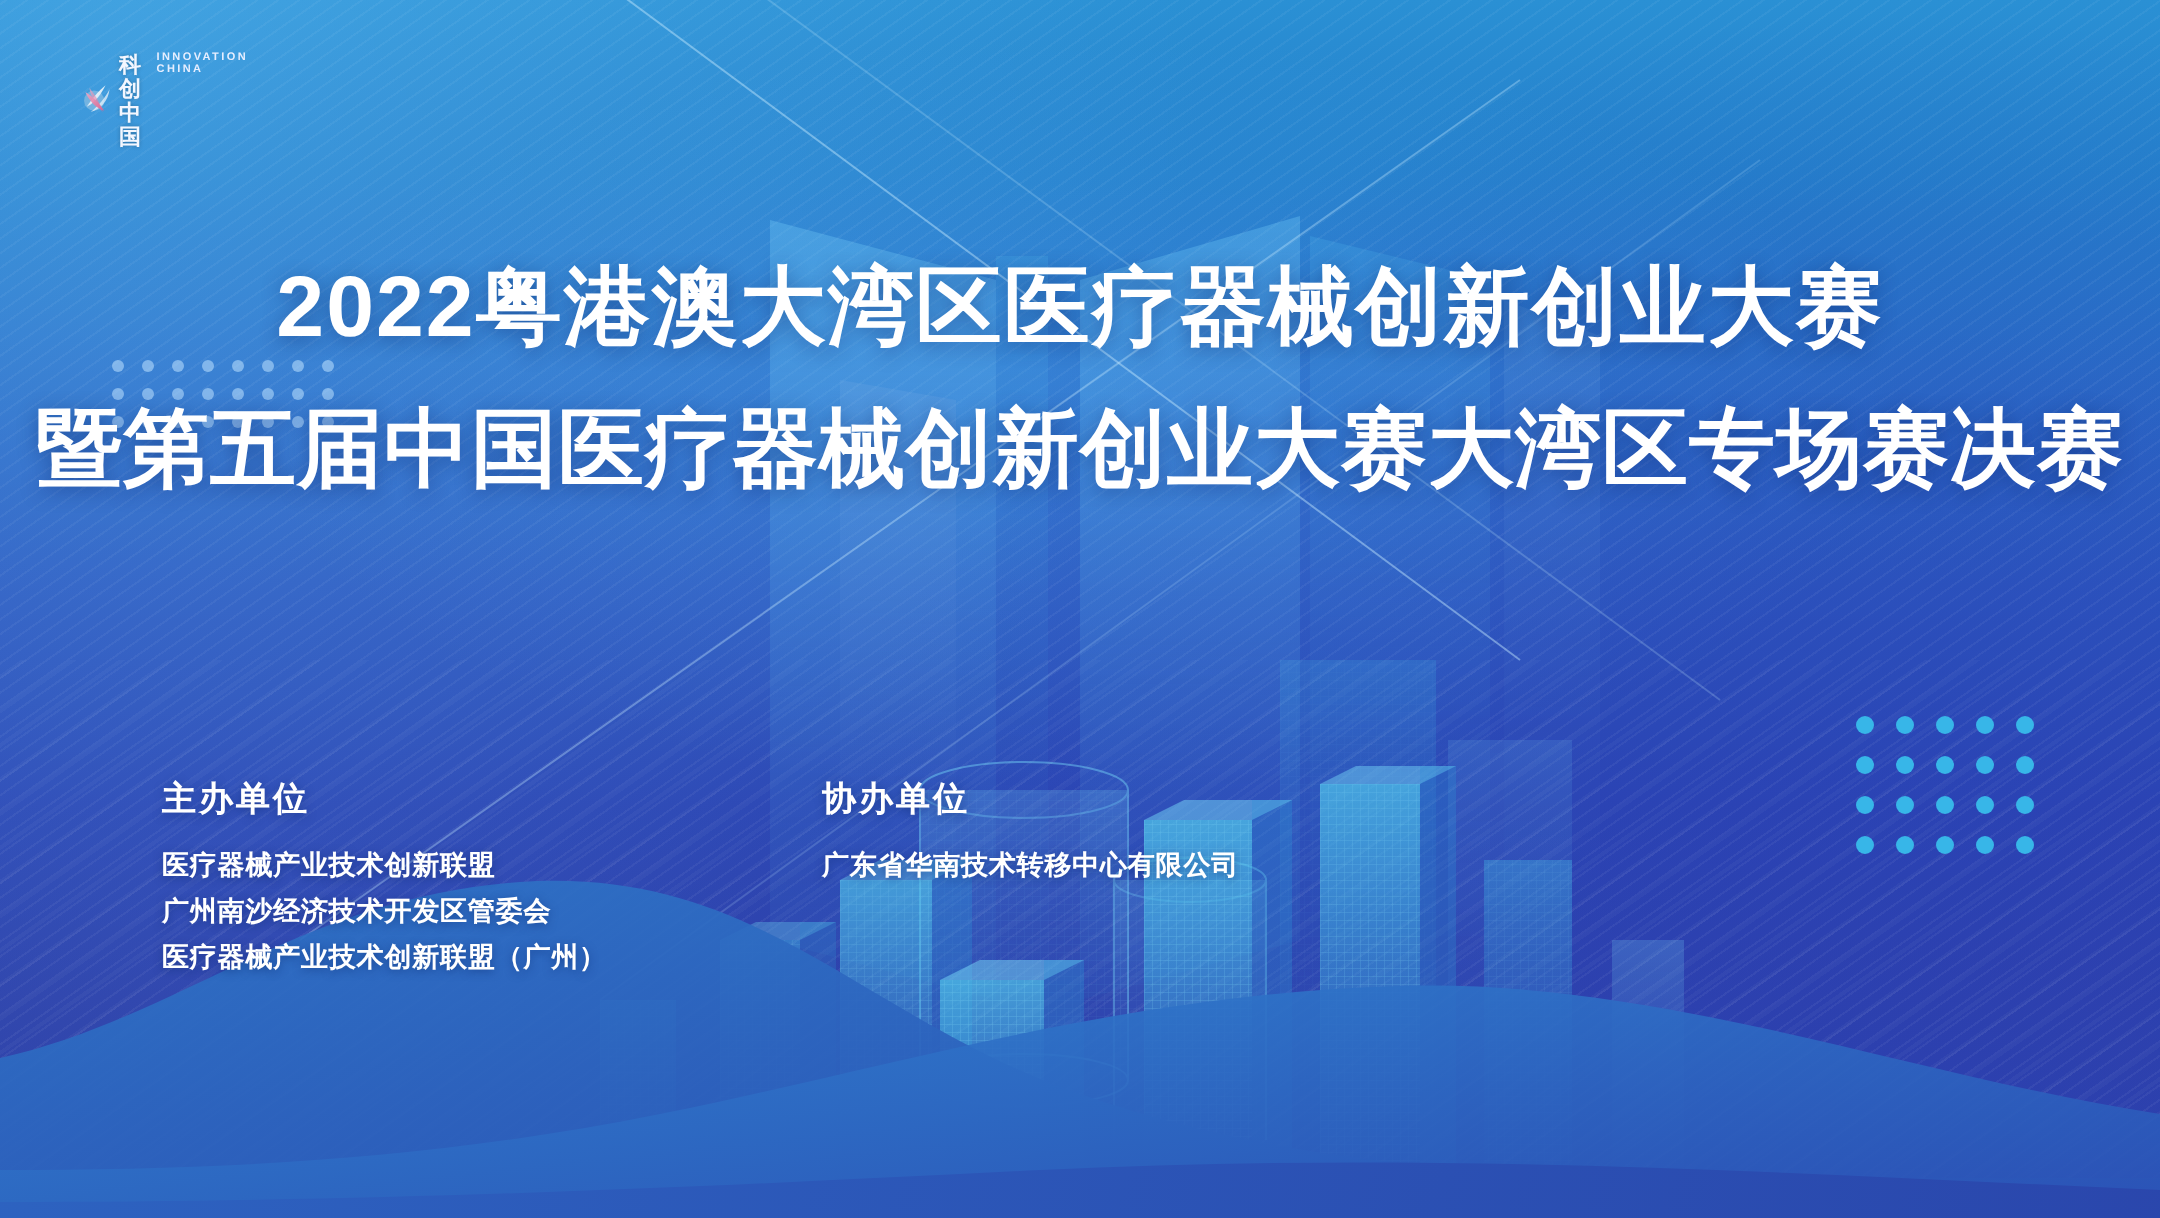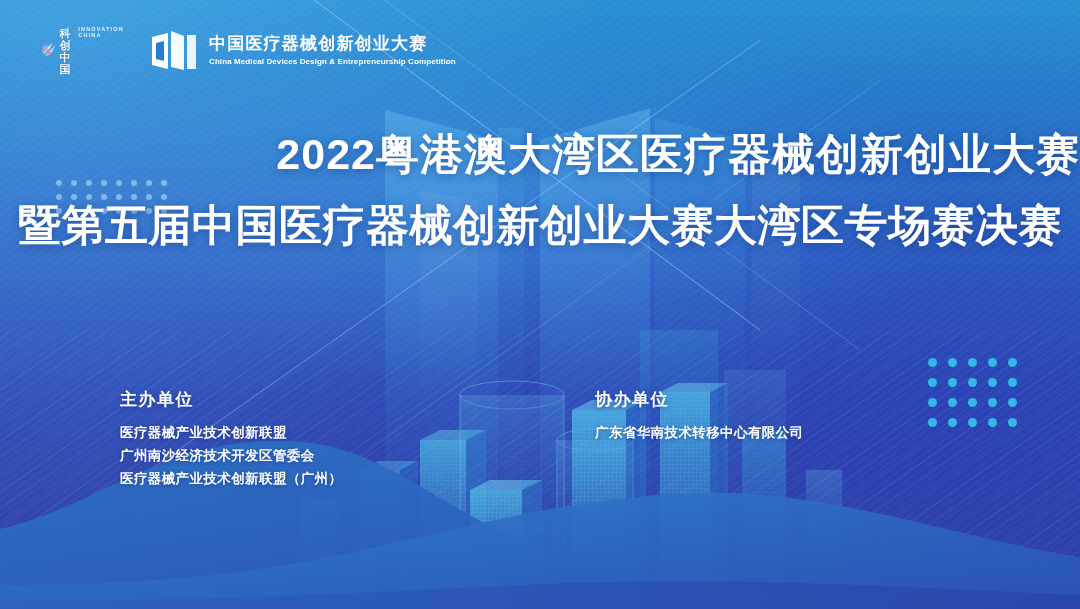--- a/index.html
+++ b/index.html
@@ -101,37 +101,37 @@
   #title-wrap{
     position:absolute; left:0; right:0; top:128px; text-align:center; z-index:45;
   }
   .title-line{
     color:#ffffff; font-weight:700;
     letter-spacing:1px;
     line-height:1.24;
     text-shadow:0 2px 10px rgba(10,40,110,.45);
     white-space:nowrap;
   }
-  #title-1{ font-size:43px;text-align:right; }
+  #title-1{ font-size:43px; }
   #title-2{ font-size:43px; margin-top:18px; letter-spacing:0.5px;}
 
   #date{
     position:absolute; left:0; right:0; top:308px; text-align:center; z-index:45;
     color:#ffffff; font-size:19px; font-weight:700; letter-spacing:1.2px;
     text-shadow:0 1px 6px rgba(10,40,110,.5);
   }
 
   
   #orgs{
     position:absolute; left:0; right:0; top:388px; z-index:45;
     display:flex;
   }
   .org-col{ color:#fff; }
-  #org-host{ margin-left:120px; width:330px; }
-  #org-co{ margin-left:145px; width:330px; }
+  #org-host{ margin-left:81px; width:330px; }
+  #org-co{ width:330px; }
   .org-title{
     font-size:17px; font-weight:700; letter-spacing:1.5px; margin-bottom:10px;
     text-shadow:0 1px 5px rgba(10,40,110,.5);
   }
   .org-line{
     font-size:13.5px; font-weight:700; letter-spacing:.4px; line-height:1.72;
     text-shadow:0 1px 4px rgba(10,40,110,.5);
   }
 
   
@@ -357,32 +357,20 @@
         <circle cx="27" cy="25" r="15" fill="#9fc8e4" opacity=".55"></circle>
         <path d="M44 2 C 34 10 24 22 16 34 C 24 30 34 22 44 2 Z" fill="url(#kc1)"></path>
         <path d="M50 8 C 44 20 34 32 22 42 C 36 38 48 26 50 8 Z" fill="url(#kc1)" opacity=".85"></path>
         <path d="M14 12 C 24 18 34 28 42 40 C 30 36 20 26 14 12 Z" fill="url(#kc2)" opacity=".9"></path>
         <path d="M20 6 C 28 16 36 28 40 42 C 30 32 22 20 20 6 Z" fill="url(#kc2)" opacity=".65"></path>
       </svg>
       <div class="cn">科创中国</div>
       <div class="en">INNOVATION CHINA</div>
     </div>
 
-    <div class="logo-cmd">
-      <svg class="mark" viewBox="0 0 48 44">
-        <polygon points="2,8 18,4 18,40 2,36" fill="#ffffff"></polygon>
-        <polygon points="6,14 14,12 14,32 6,30" fill="#2580cc"></polygon>
-        <polygon points="21,2 34,7 34,41 21,38" fill="#ffffff" opacity=".95"></polygon>
-        <rect x="37" y="6" width="9" height="34" fill="#ffffff" opacity=".9"></rect>
-      </svg>
-      <div class="txt">
-        <div class="cn">中国医疗器械创新创业大赛</div>
-        <div class="en">China Medical Devices Design &amp; Entrepreneurship Competition</div>
-      </div>
-    </div>
   </div>
 
   <div id="title-wrap">
     <div class="title-line" id="title-1">2022粤港澳大湾区医疗器械创新创业大赛</div>
     <div class="title-line" id="title-2">暨第五届中国医疗器械创新创业大赛大湾区专场赛决赛</div>
   </div>
 
 
   <div id="orgs">
 

